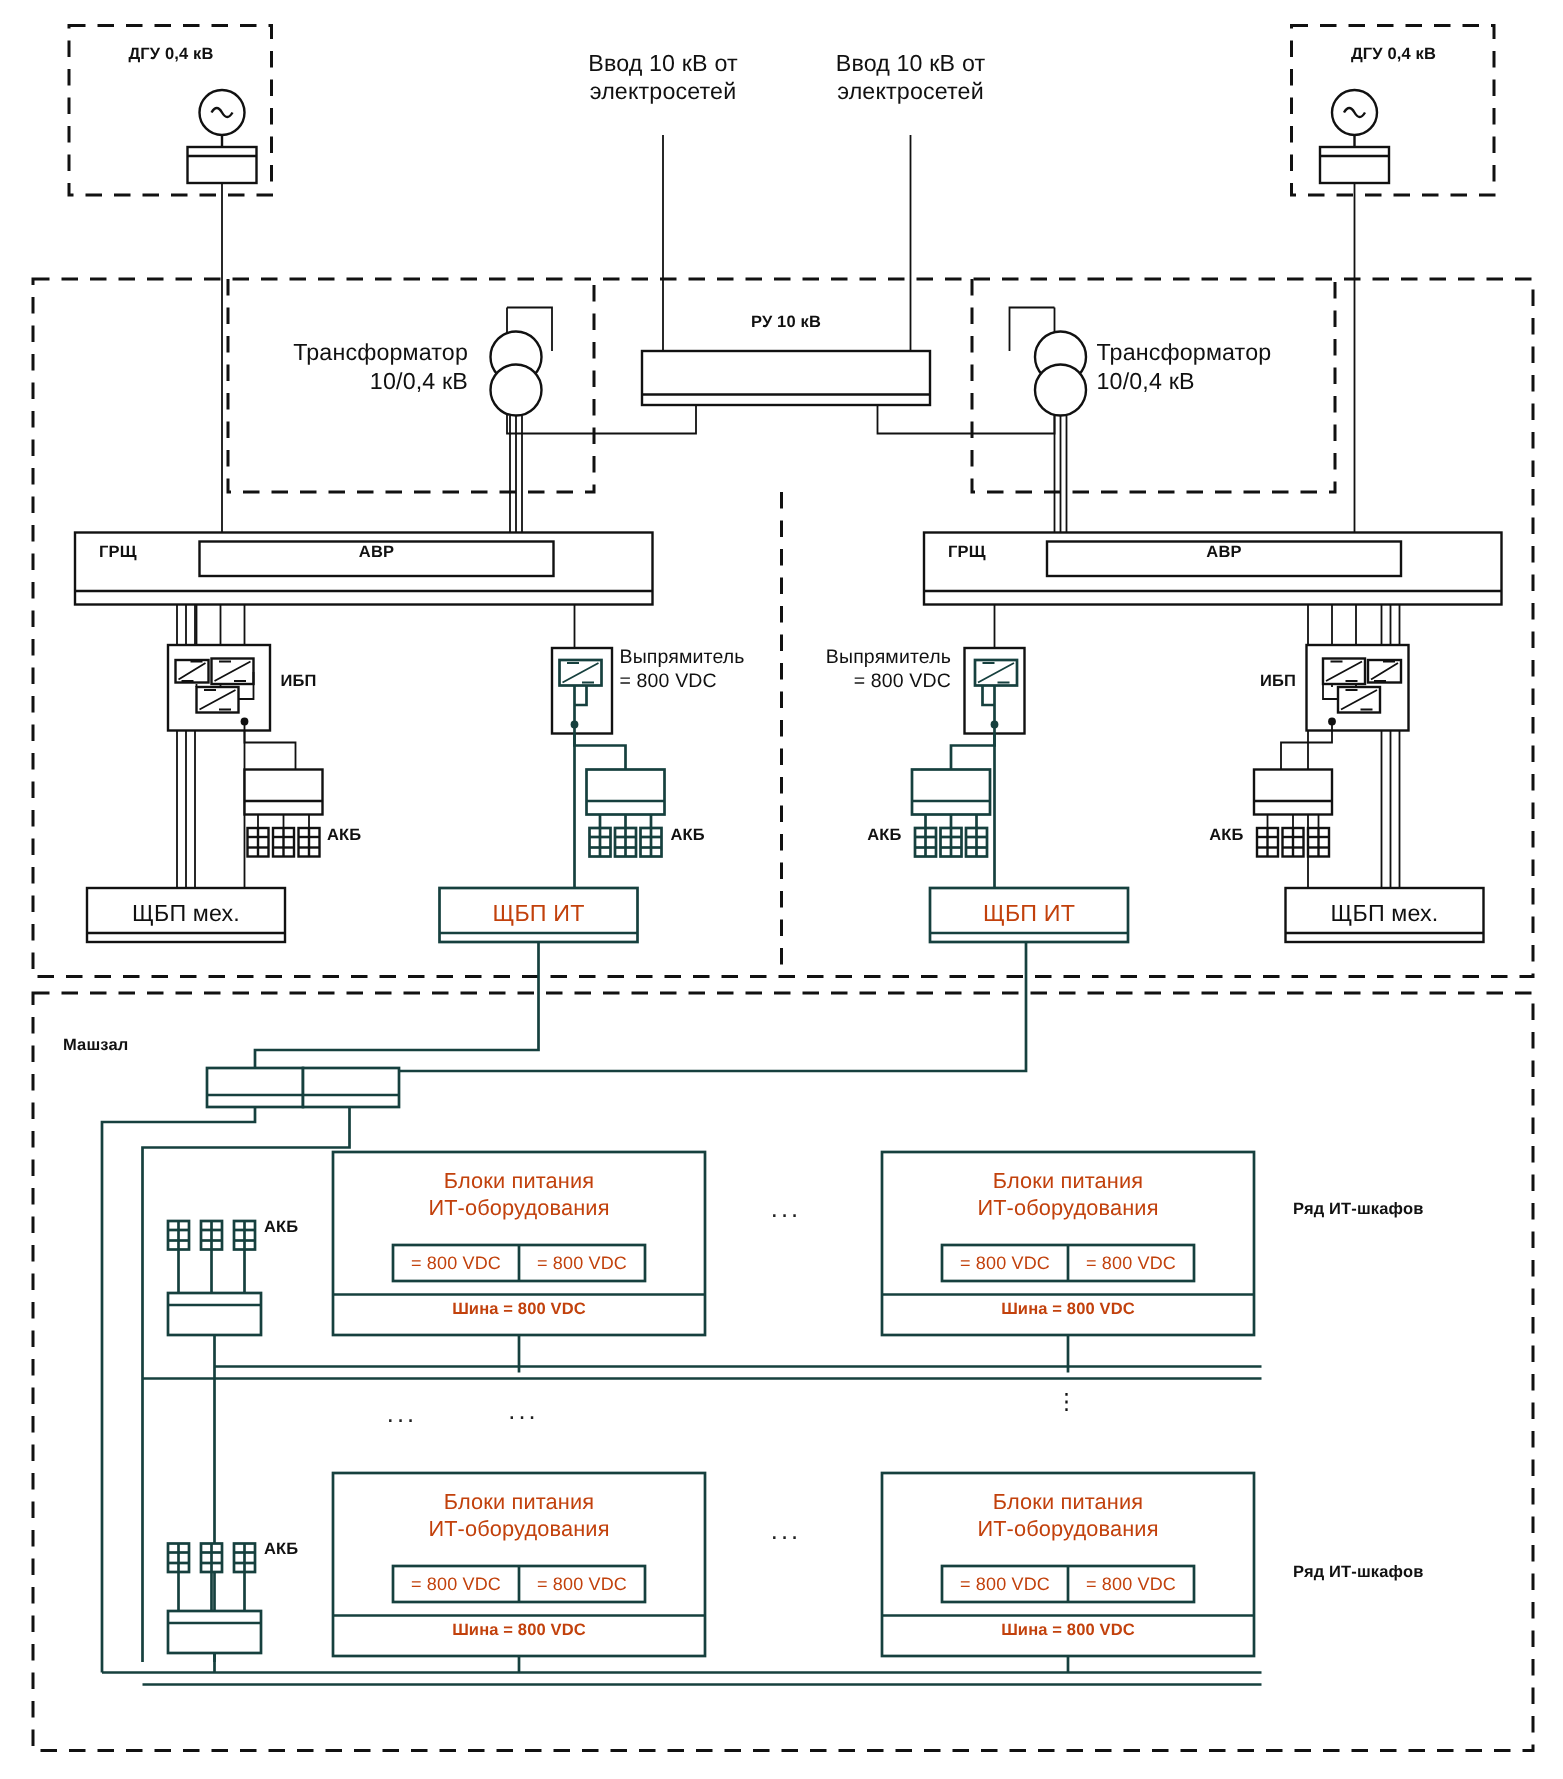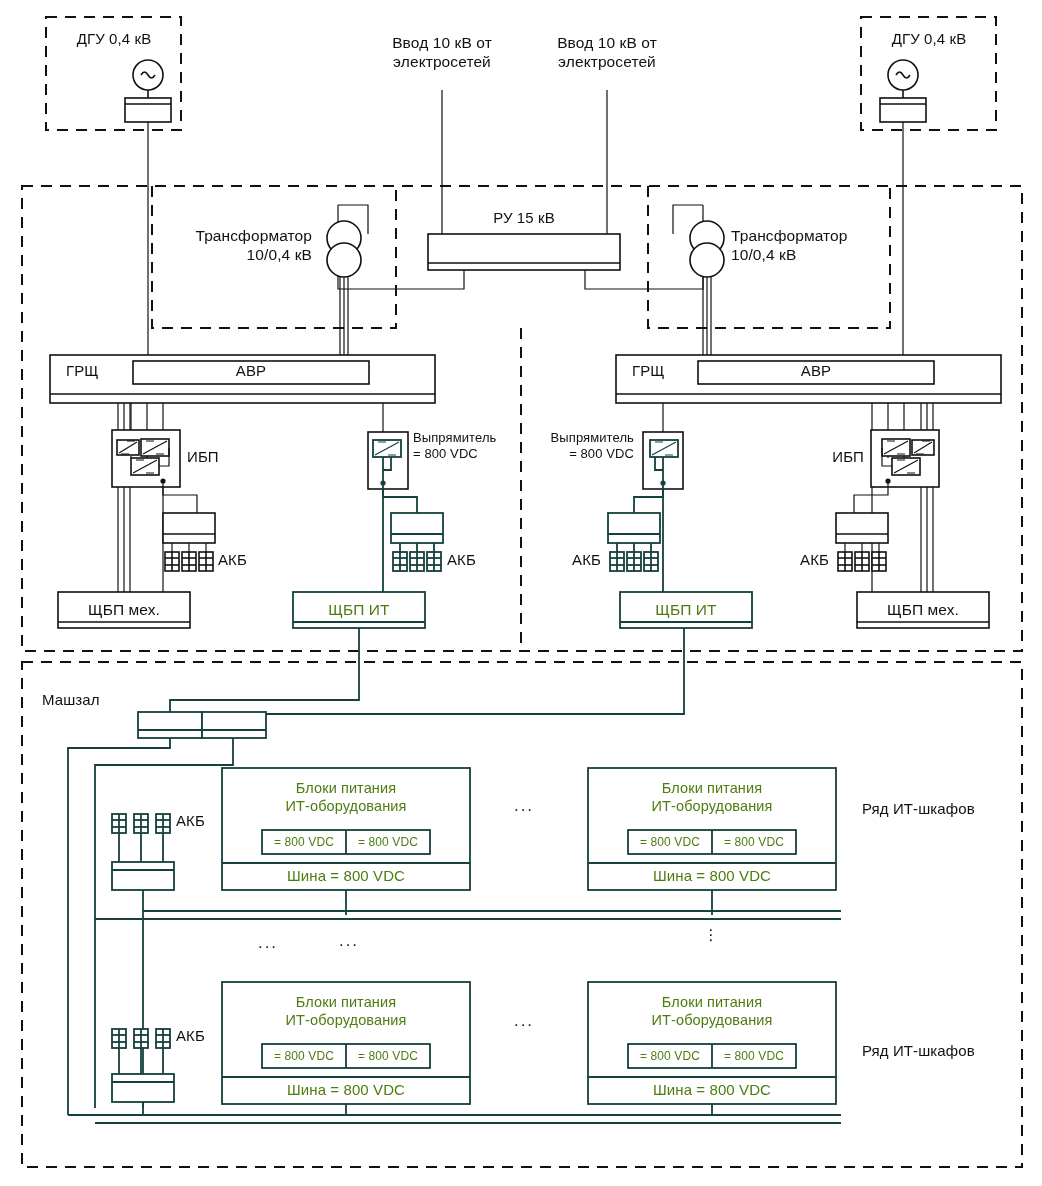--- a/index.html
+++ b/index.html
@@ -17,26 +17,26 @@
   .lbl {
     position: absolute;
     font-family: "Liberation Sans", "DejaVu Sans", sans-serif;
     color: #111111;
     white-space: pre;
     line-height: 1.25;
     letter-spacing: 0.1px;
   }
   .c { text-align: center; }
   .r { text-align: right; }
-  .t16 { font-size: 15px; }
+  .t16 { font-size: 11px; font-weight: bold; }
   .t15 { font-size: 15.5px; }
   .t14 { font-size: 14.5px; }
   .t13 { font-size: 13px; }
   .t12 { font-size: 12px; }
-  .teal { color: #4d7c0f; }
+  .teal { color: #c2410c; }
   .dots { letter-spacing: 2px; font-size: 17px; color:#222; }
 </style>
 </head>
 <body>
 
 <div id="stage">
 
 <svg id="diagram" width="1042" height="1186" viewBox="0 0 1042 1186">
   <defs>
     <style>
@@ -350,21 +350,21 @@
 </svg>
 
 <div class="lbl t16 c" style="left:56px; top:30px; width:116px;">ДГУ 0,4 кВ</div>
 <div class="lbl t16 c" style="left:871px; top:30px; width:116px;">ДГУ 0,4 кВ</div>
 
 <div class="lbl t15 c" style="left:368px; top:33px; width:148px;">Ввод 10 кВ от
 электросетей</div>
 <div class="lbl t15 c" style="left:533px; top:33px; width:148px;">Ввод 10 кВ от
 электросетей</div>
 
-<div class="lbl t16 c" style="left:448px; top:209px; width:152px;">РУ 15 кВ</div>
+<div class="lbl t16 c" style="left:448px; top:209px; width:152px;">РУ 10 кВ</div>
 
 <div class="lbl t15 r" style="left:150px; top:226px; width:162px;">Трансформатор
 10/0,4 кВ</div>
 <div class="lbl t15" style="left:731px; top:226px; width:170px;">Трансформатор
 10/0,4 кВ</div>
 
 <div class="lbl t16" style="left:66px; top:362px;">ГРЩ</div>
 <div class="lbl t16 c" style="left:133px; top:362px; width:236px;">АВР</div>
 <div class="lbl t16" style="left:632px; top:362px;">ГРЩ</div>
 <div class="lbl t16 c" style="left:698px; top:362px; width:236px;">АВР</div>

